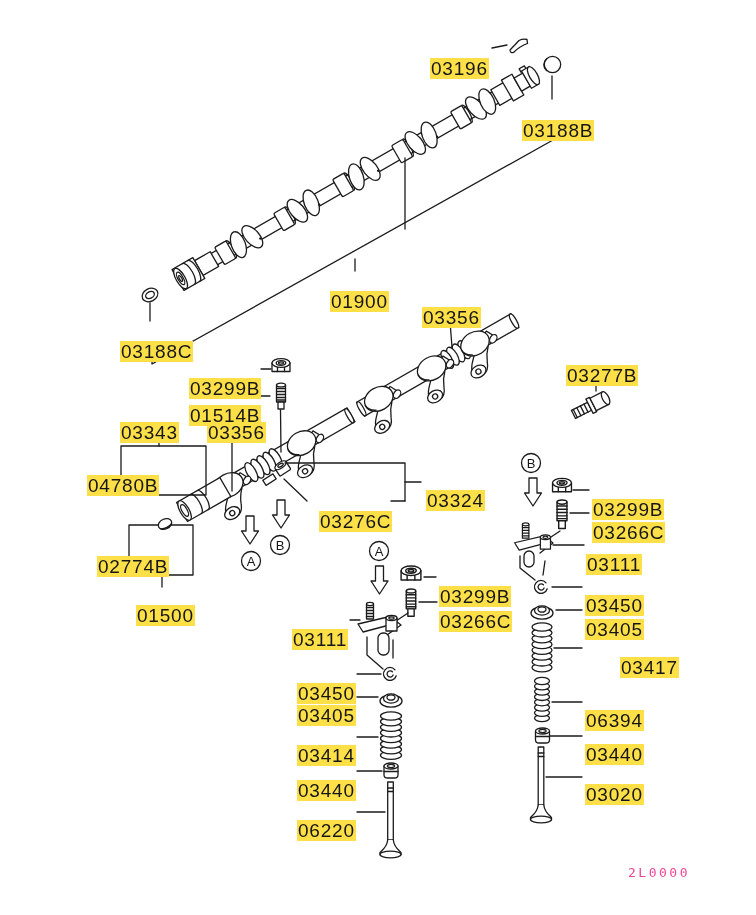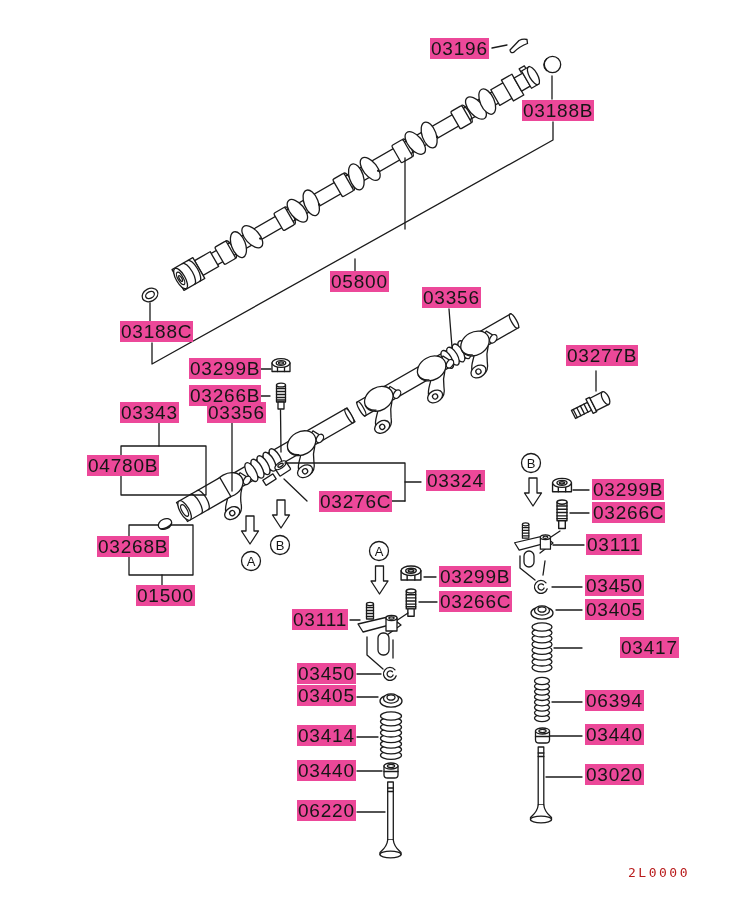--- a/index.html
+++ b/index.html
@@ -1,23 +1,23 @@
 <!DOCTYPE html>
 <html><head>
 <meta charset="utf-8">
 <style>
   html,body{margin:0;padding:0;background:#fff;}
   .stage{position:relative;width:756px;height:915px;background:#fff;overflow:hidden;
          font-family:"Liberation Sans",sans-serif;}
   .stage svg{position:absolute;left:0;top:0;}
   .labels-layer{position:absolute;left:0;top:0;width:756px;height:915px;}
   .part-label{position:absolute;font-size:19px;letter-spacing:0.8px;color:#161616;
-              background:#ec4899;line-height:21px;padding:0 1px;white-space:nowrap;}
+              background:#fde047;line-height:21px;padding:0 1px;white-space:nowrap;margin-top:20px;}
   .drawing-code{position:absolute;font-family:"DejaVu Sans Mono",monospace;
-                font-size:13px;letter-spacing:2.5px;color:#b91c1c;text-align:center;}
+                font-size:13px;letter-spacing:2.5px;color:#ec4899;text-align:center;}
   .marker-letter{font-family:"Liberation Sans",sans-serif;font-size:13px;fill:#161616;}
 </style>
 </head>
 <body>
 
 <div class="stage">
 
 <svg width="756" height="915" viewBox="0 0 756 915">
   <defs>
     <g id="nut">
@@ -313,32 +313,32 @@
 
   <text class="marker-letter" x="280" y="549.5" text-anchor="middle">B</text>
   <text class="marker-letter" x="251" y="565.5" text-anchor="middle">A</text>
   <text class="marker-letter" x="379" y="555.5" text-anchor="middle">A</text>
   <text class="marker-letter" x="531" y="467.5" text-anchor="middle">B</text>
 </svg>
 
 <div class="labels-layer">
   <div class="part-label" style="left:430px;top:38px">03196</div>
   <div class="part-label" style="left:522px;top:100px">03188B</div>
-  <div class="part-label" style="left:330px;top:271px">05800</div>
+  <div class="part-label" style="left:330px;top:271px">01900</div>
   <div class="part-label" style="left:120px;top:321px">03188C</div>
   <div class="part-label" style="left:422px;top:287px">03356</div>
   <div class="part-label" style="left:566px;top:345px">03277B</div>
   <div class="part-label" style="left:189px;top:358px">03299B</div>
-  <div class="part-label" style="left:189px;top:385px">03266B</div>
+  <div class="part-label" style="left:189px;top:385px">01514B</div>
   <div class="part-label" style="left:120px;top:402px">03343</div>
   <div class="part-label" style="left:207px;top:402px">03356</div>
   <div class="part-label" style="left:87px;top:455px">04780B</div>
   <div class="part-label" style="left:319px;top:491px">03276C</div>
   <div class="part-label" style="left:426px;top:470px">03324</div>
-  <div class="part-label" style="left:97px;top:536px">03268B</div>
+  <div class="part-label" style="left:97px;top:536px">02774B</div>
   <div class="part-label" style="left:136px;top:585px">01500</div>
 
   <div class="part-label" style="left:439px;top:566px">03299B</div>
   <div class="part-label" style="left:439px;top:591px">03266C</div>
   <div class="part-label" style="left:292px;top:609px">03111</div>
   <div class="part-label" style="left:297px;top:663px">03450</div>
   <div class="part-label" style="left:297px;top:685px">03405</div>
   <div class="part-label" style="left:297px;top:725px">03414</div>
   <div class="part-label" style="left:297px;top:760px">03440</div>
   <div class="part-label" style="left:297px;top:800px">06220</div>

